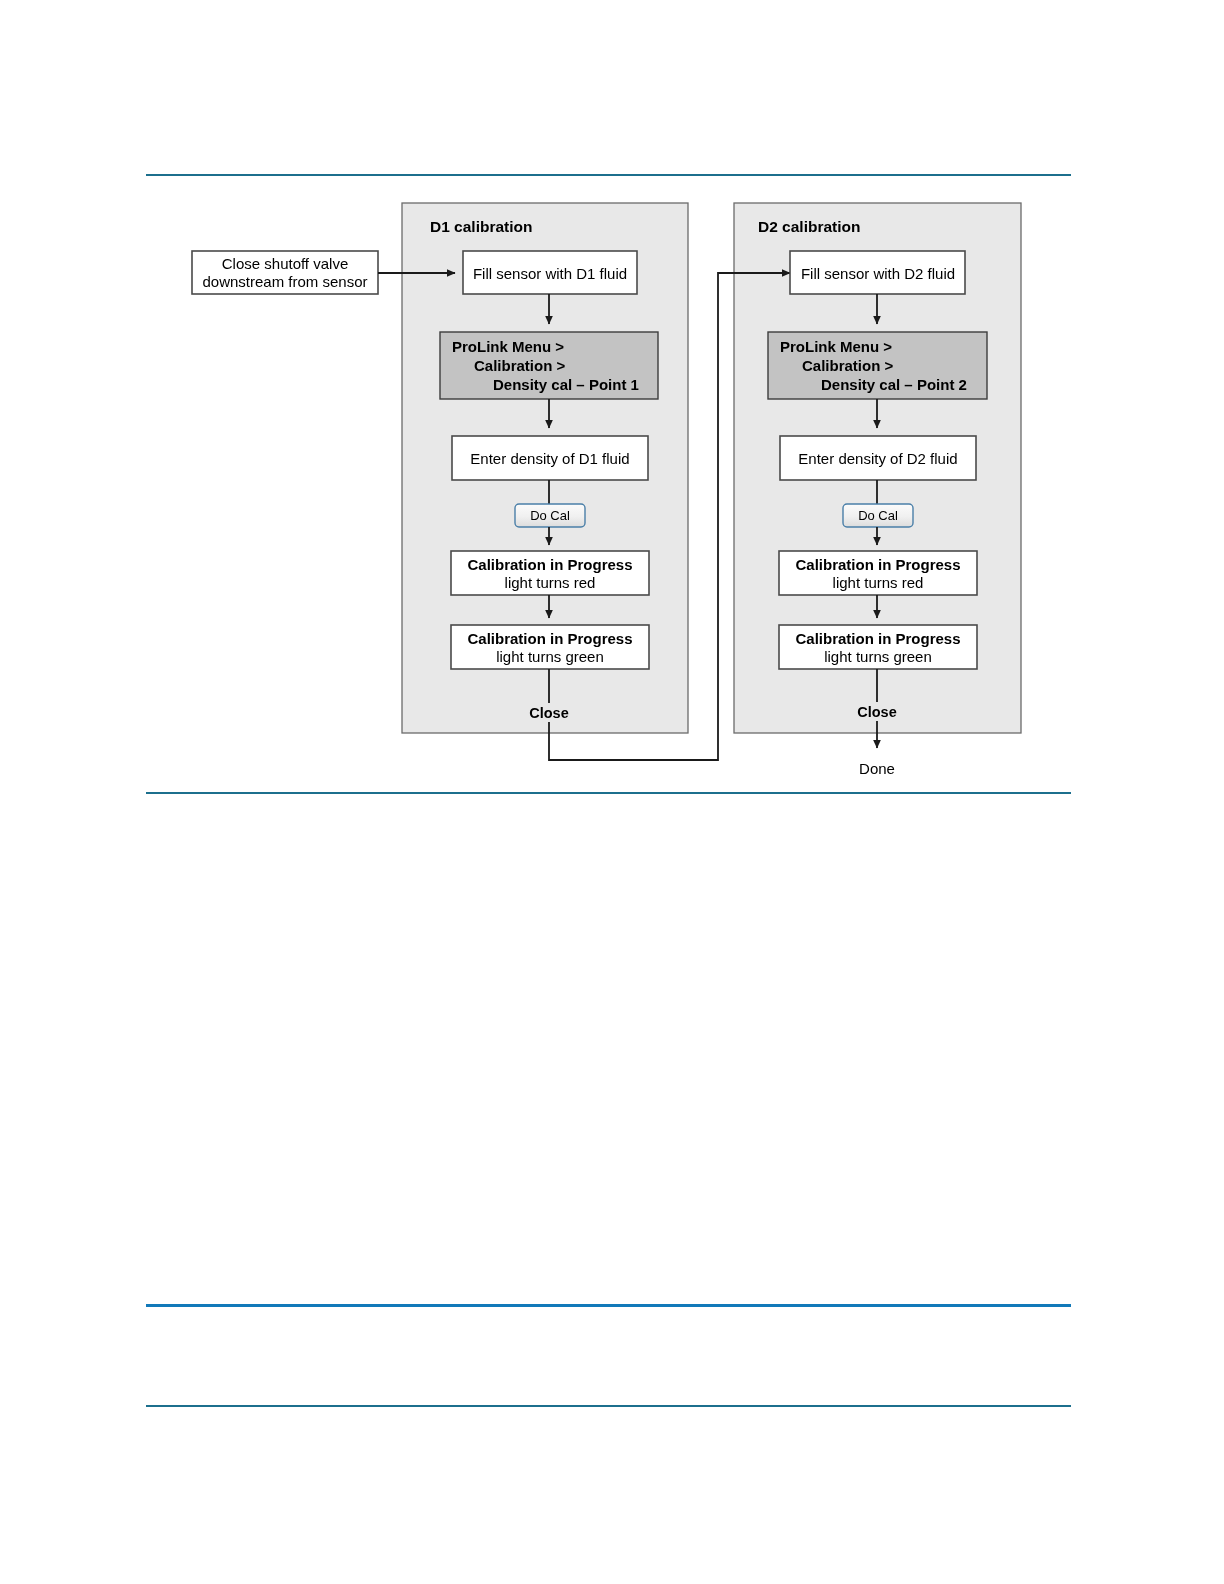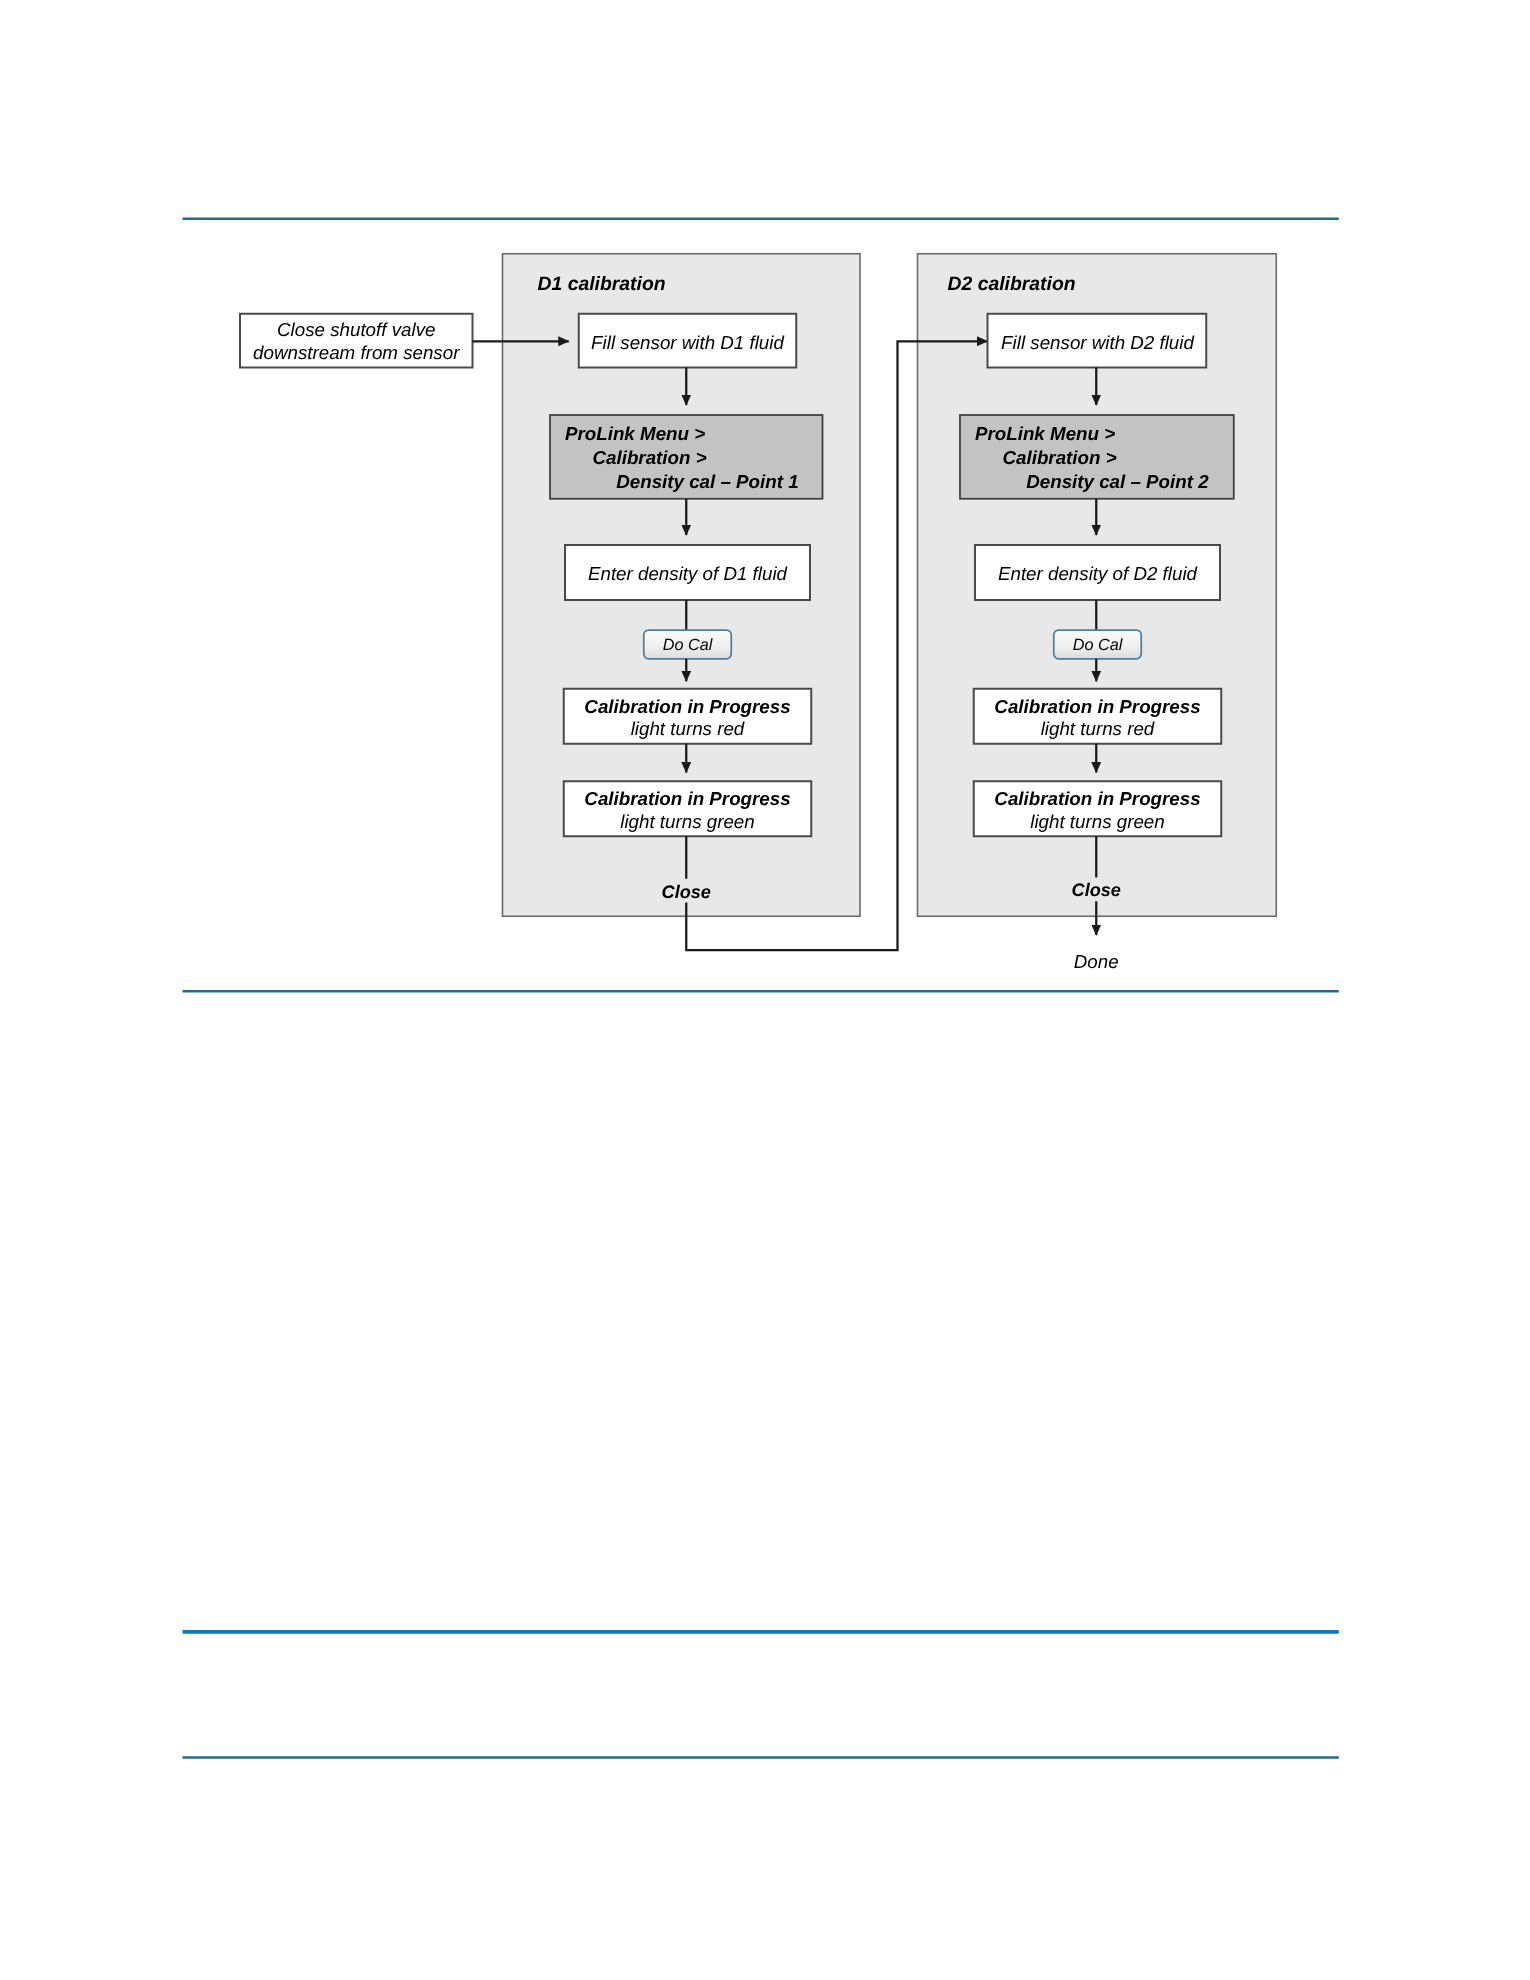--- a/index.html
+++ b/index.html
@@ -32,21 +32,20 @@
   .rule-2 { top: 792px; background: #1c6f8d; }
   .rule-3 { top: 1304px; height: 3px; background: #1279b9; }
   .rule-4 { top: 1405px; background: #1c6f8d; }
 
   .figure {
     position: absolute;
     left: 0;
     top: 0;
     width: 1224px;
     height: 820px;
-    font-style: italic;
   }
   svg { display: block; }
 
   .panel-rect {
     fill: #e8e8e8;
     stroke: #6b6b6b;
     stroke-width: 1.3;
   }
   .node-rect {
     fill: #ffffff;

